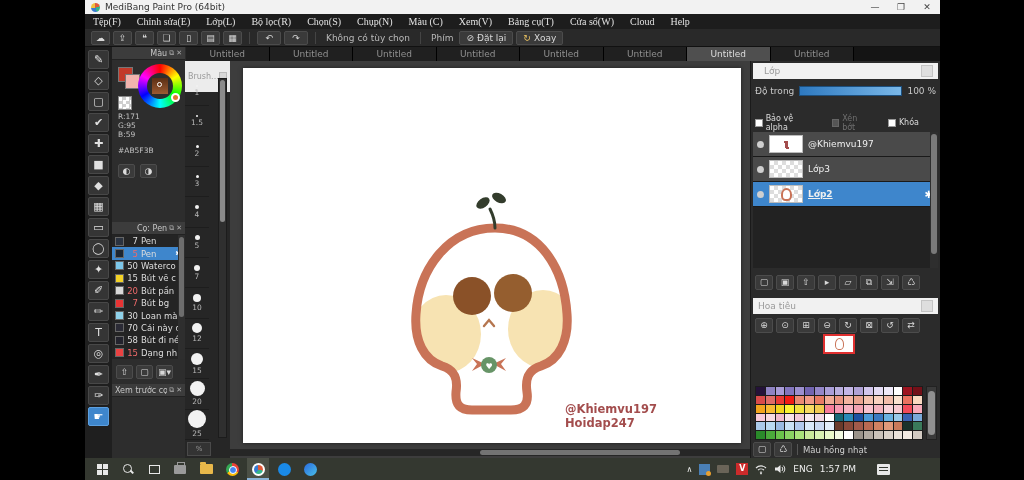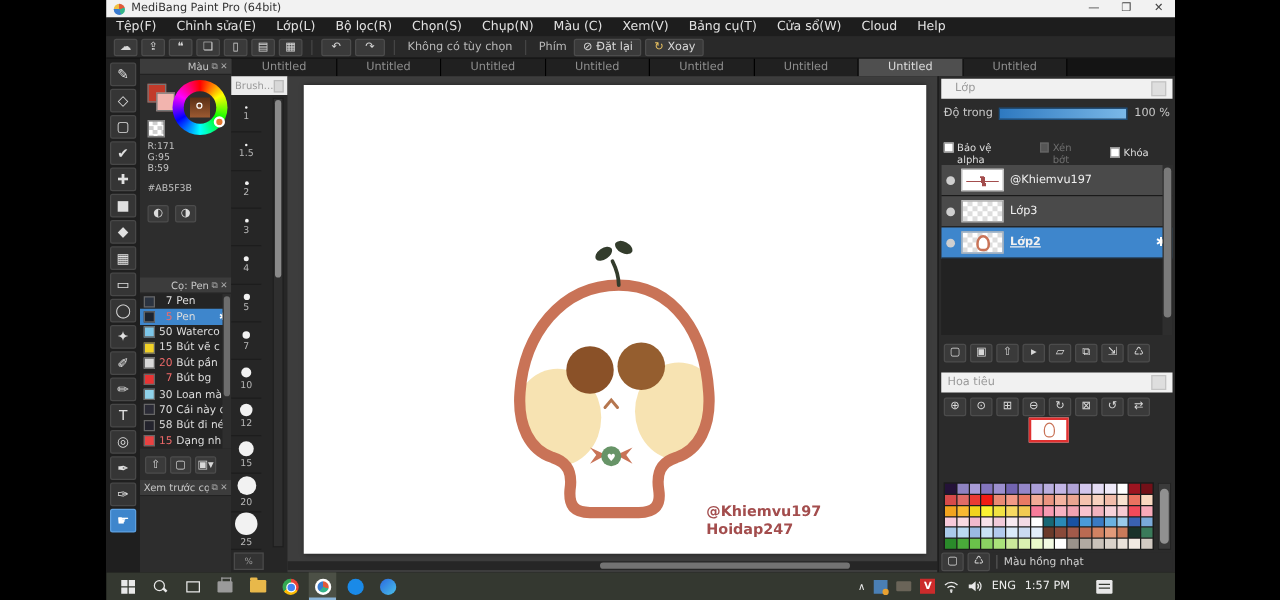--- a/index.html
+++ b/index.html
@@ -6,21 +6,21 @@
     font-family:"DejaVu Sans","Liberation Sans",sans-serif;-webkit-font-smoothing:antialiased;}
   *{box-sizing:border-box;}
   #app{position:absolute;left:85px;top:0;width:855px;height:458px;background:#2b2b2b;}
   
   #titlebar{position:absolute;left:0;top:0;right:0;height:14px;background:#f2f2f2;display:flex;align-items:center;font-size:9px;color:#333;}
   .appicon{width:9px;height:9px;border-radius:50%;margin:0 5px 0 6px;background:conic-gradient(#e05a3a 0 20%,#35b48a 20% 45%,#3a7bd0 45% 75%,#f0c040 75% 100%);}
   #winbtns{margin-left:auto;display:flex;height:100%;}
   .winbtn{width:26px;text-align:center;font-size:9px;color:#444;line-height:14px;}
   
   #menubar{position:absolute;left:0;top:14px;right:0;height:15px;background:#1d1d1d;display:flex;align-items:center;}
-  .menuitem{color:#e2e2e2;font-size:10px;padding:0 8px;line-height:15px;white-space:nowrap;}
+  .menuitem{color:#e2e2e2;font-size:10px;padding:0 8px;line-height:15px;white-space:nowrap;font-family:Liberation Serif, serif;}
   
   #toolbar{position:absolute;left:0;top:29px;right:0;height:18px;background:#292929;display:flex;align-items:center;gap:3px;padding-left:6px;border-bottom:1px solid #111;}
   .tbtn{width:19px;height:14px;background:#3a3a3a;border:1px solid #4c4c4c;border-radius:2px;color:#d8d8d8;font-size:9px;line-height:12px;text-align:center;}
   .tsep{width:1px;height:12px;background:#444;margin:0 4px;}
   .tlabel{color:#b8b8b8;font-size:9px;white-space:nowrap;padding:0 3px;}
   .tbtn.wide{width:auto;padding:0 6px;display:flex;align-items:center;gap:3px;}
   
   #tabrow{position:absolute;left:101px;top:47px;right:0;height:14px;background:#141414;display:flex;}
   .tab{width:83.5px;background:#202020;border-right:1px solid #000;color:#8f8f8f;font-size:9px;text-align:center;line-height:14px;overflow:hidden;}
   .tab.active{background:#4f4f4f;color:#ddd;}
@@ -58,21 +58,21 @@
   #bl-scroll .th{position:absolute;left:1px;right:1px;top:2px;height:80px;background:#6d6d6d;border-radius:3px;}
   #brushbtns{height:26px;display:flex;align-items:center;gap:3px;padding-left:4px;background:#2d2d2d;}
   
   #preview{position:absolute;left:2px;top:350px;right:2px;bottom:2px;background:#fff;overflow:hidden;}
   #preview .chk{position:absolute;left:34px;top:0;right:0;bottom:0;
        background:repeating-conic-gradient(#e6e6e6 0% 25%,#fff 0% 50%) 0 0/8px 8px;}
   #preview .mm{position:absolute;left:2px;top:1px;font-size:6.5px;color:#3a7bd0;}
   #preview .pdot{position:absolute;left:14px;top:28px;width:3px;height:3px;border-radius:50%;background:#999;}
   
   #sizestrip{position:absolute;left:100px;top:61px;width:45px;bottom:0;background:#262626;}
-  #sizehead{height:15px;background:#ececec;color:#999;font-size:8px;display:flex;align-items:center;padding:0 3px;}
+  #sizehead{height:31px;background:#ececec;color:#999;font-size:8px;display:flex;align-items:center;padding:0 3px;}
   #sizehead .btn{margin-left:auto;width:10px;height:10px;background:#d8d8d8;border:1px solid #bbb;}
   #sizelist{position:absolute;left:0;top:15px;width:24px;bottom:18px;display:flex;flex-direction:column;}
   .sitem{flex:1;display:flex;flex-direction:column;align-items:center;justify-content:center;border-bottom:1px solid #1d1d1d;}
   .sdot{border-radius:50%;background:#f2f2f2;}
   .snum{font-size:7.5px;color:#b8b8b8;margin-top:1px;}
   #size-scroll{position:absolute;right:3px;top:17px;width:9px;bottom:20px;background:#2f2f2f;border:1px solid #1c1c1c;}
   #size-scroll .th{position:absolute;left:1px;right:1px;top:1px;height:142px;background:#8a8a8a;border-radius:4px;}
   #pctbox{position:absolute;left:2px;bottom:2px;width:24px;height:14px;background:#333;border:1px solid #4a4a4a;color:#999;font-size:7px;text-align:center;line-height:12px;}
   
   #canvasarea{position:absolute;left:145px;top:61px;width:520px;bottom:0;background:#3d3d3d;}
@@ -80,21 +80,21 @@
   #hscroll{position:absolute;left:0;right:0;bottom:2px;height:7px;background:#262626;}
   #hscroll .th{position:absolute;left:250px;width:200px;top:1px;bottom:1px;background:#737373;border-radius:3px;}
   
   #dock{position:absolute;left:665px;top:61px;width:190px;bottom:0;background:#2b2b2b;border-left:1px solid #1a1a1a;}
   .lhead{position:absolute;left:2px;right:2px;height:16px;background:#f1f1f1;color:#9a9a9a;font-size:9px;display:flex;align-items:center;padding:0 5px;}
   .lhead .btn{margin-left:auto;width:12px;height:12px;background:#dedede;border:1px solid #c4c4c4;}
   .drow{position:absolute;left:4px;right:4px;height:13px;display:flex;align-items:center;font-size:9px;color:#c8c8c8;}
   #opac-track{flex:1;height:10px;margin:0 5px;background:linear-gradient(90deg,#2e79c0,#7ab8e8);border:1px solid #1c4f7e;}
   #blend-dd{flex:1;height:12px;margin-left:5px;background:#3d3d3d;border:1px solid #555;color:#ddd;font-size:8.5px;display:flex;align-items:center;padding:0 4px;}
   #blend-dd .arr{margin-left:auto;font-size:7px;color:#aaa;}
-  .chk{display:flex;align-items:flex-start;gap:3px;font-size:8px;color:#ddd;margin-right:17px;}
+  .chk{display:flex;align-items:center;gap:3px;font-size:8px;color:#ddd;margin-right:17px;}
   .chk .box{width:8px;height:8px;background:#fff;border:1px solid #999;}
   .chk.dim{color:#6f6f6f;}
   .chk.dim .box{background:#555;border-color:#666;}
   #layerlist{position:absolute;left:2px;right:2px;top:71px;height:136px;background:#222;overflow:hidden;}
   .lrow{height:25px;display:flex;align-items:center;gap:5px;padding-left:4px;border-bottom:1px solid #1a1a1a;background:#4a4a4a;position:relative;}
   .lrow.sel{background:#3e86cc;}
   .lrow .vis{width:7px;height:7px;border-radius:50%;background:#cfcfcf;flex:none;}
   .lrow .thumb{width:34px;height:18px;background:#fff;border:1px solid #bbb;flex:none;position:relative;overflow:hidden;}
   .thumb.checker{background:repeating-conic-gradient(#ddd 0% 25%,#fff 0% 50%) 0 0/8px 8px;}
   .thumb .sig{position:absolute;left:3px;top:5px;width:26px;height:8px;

